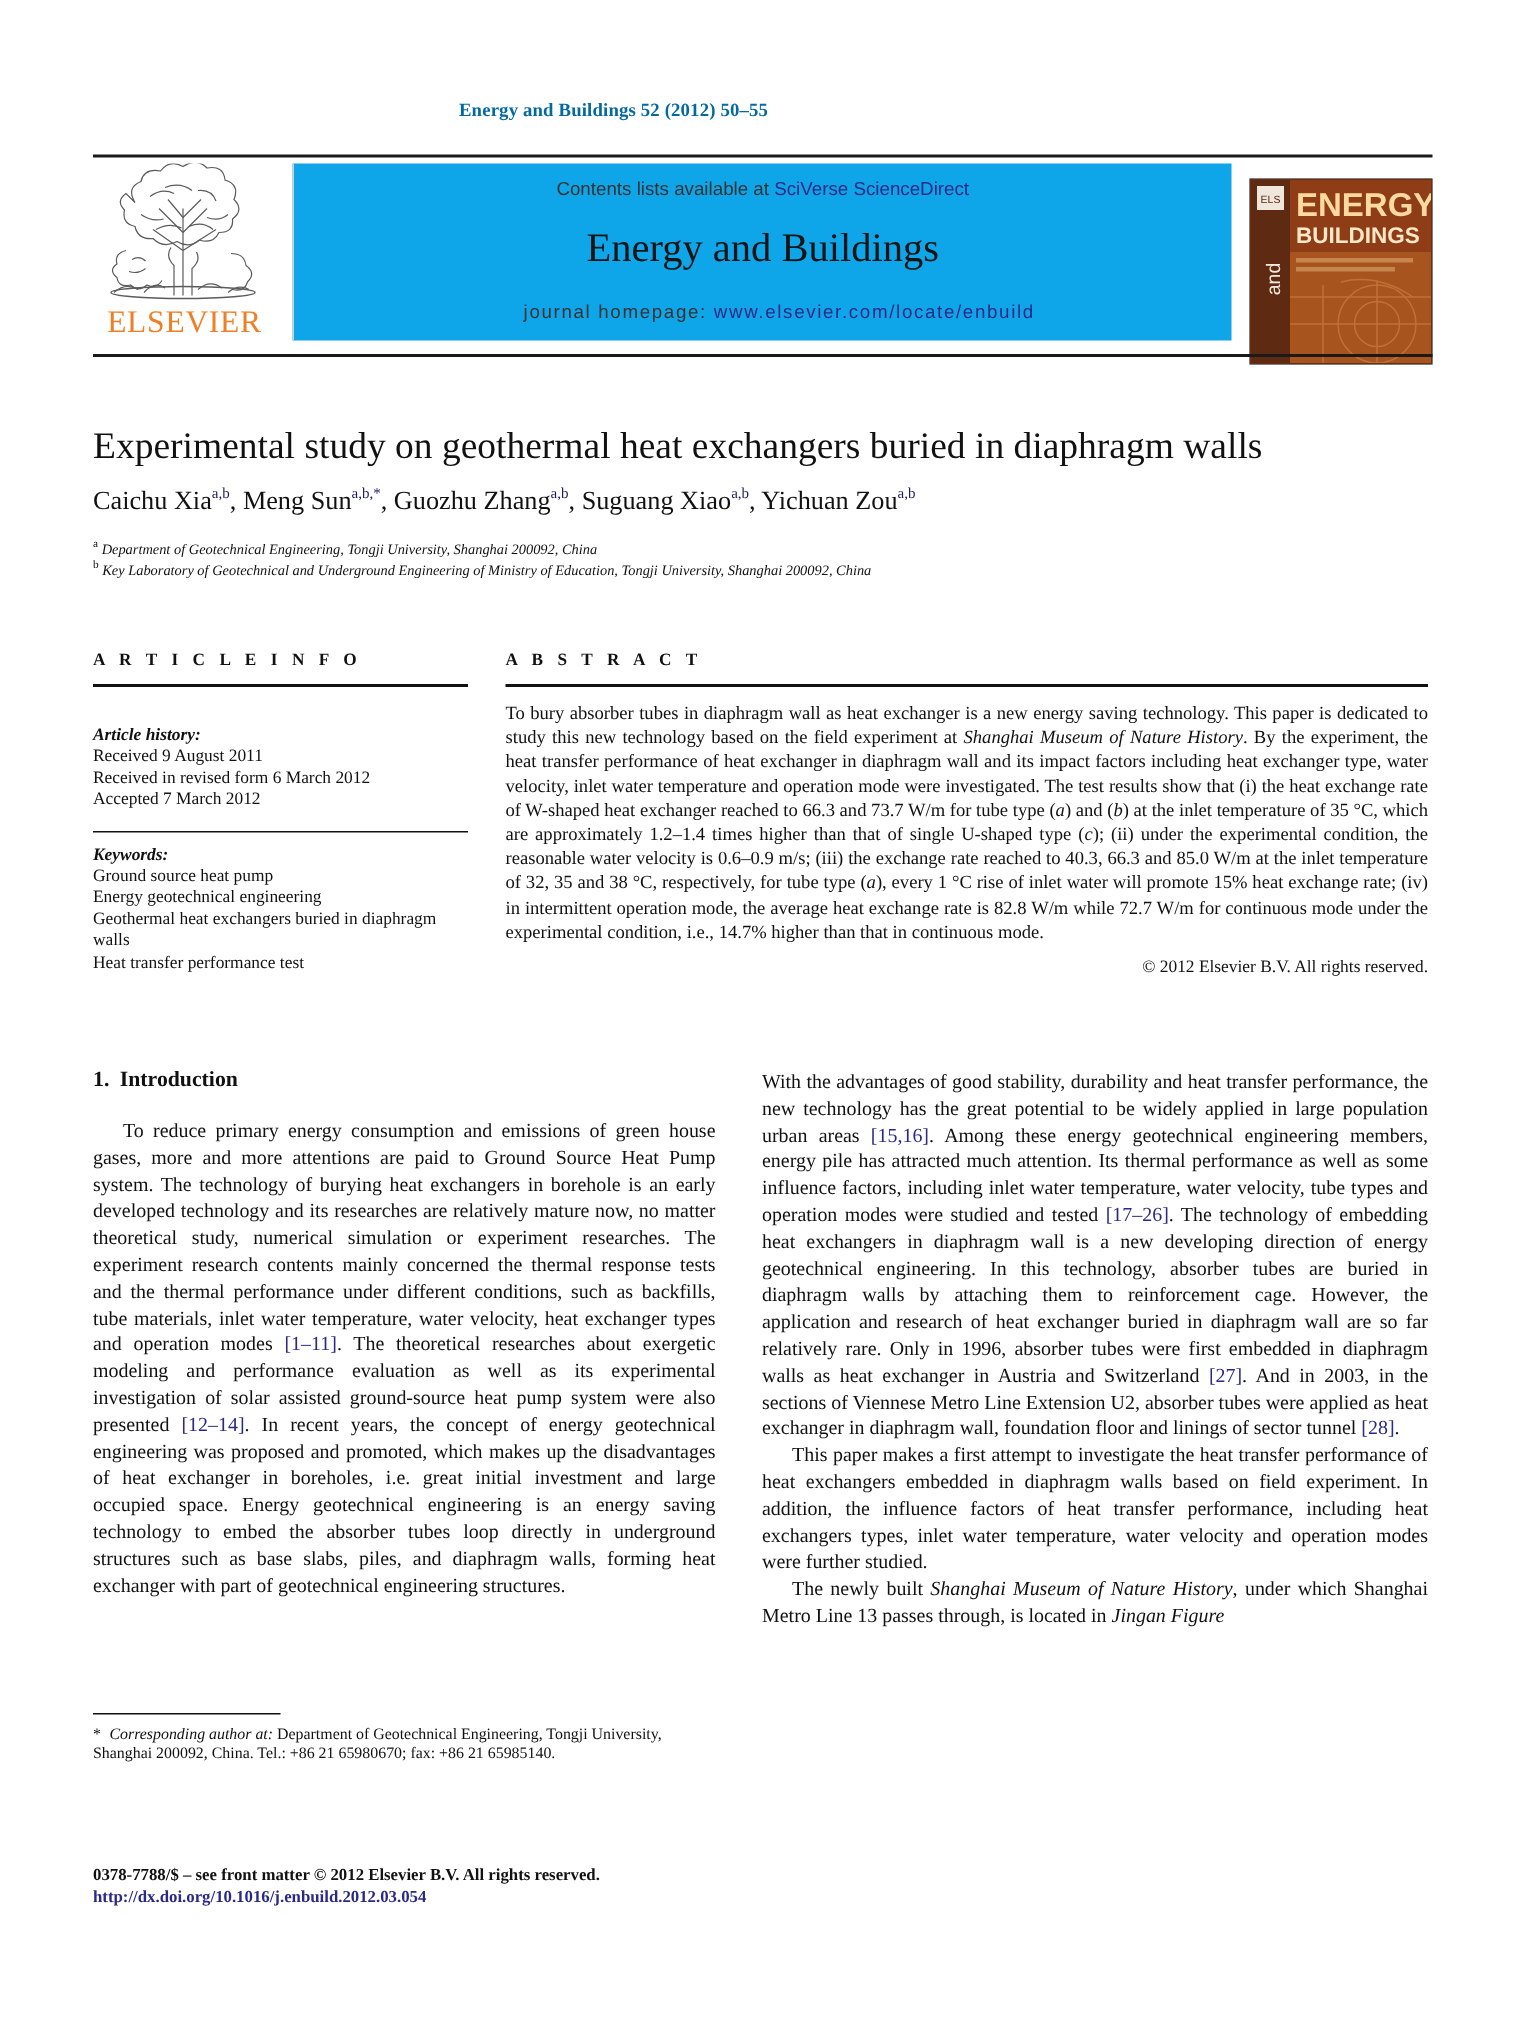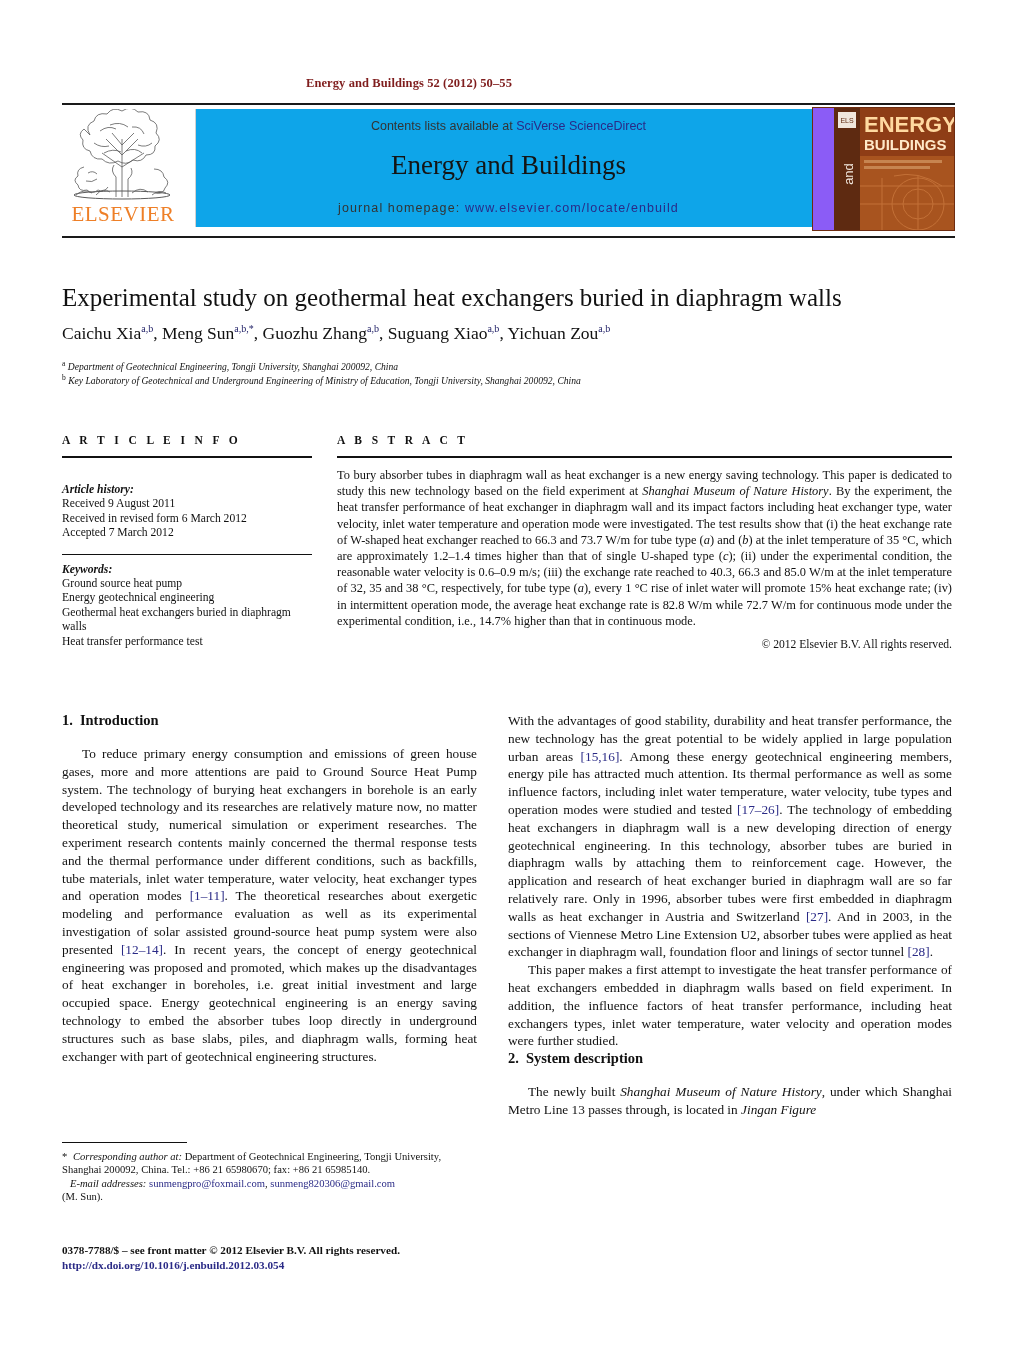--- a/index.html
+++ b/index.html
@@ -18,27 +18,27 @@
   .page {
     position: absolute;
     left: 0; top: 0;
     width: 1020px;
     height: 1351px;
   }
 
   
   .running-head {
     position: absolute;
-    left: 0; top: 76px;
+    left: 0; top: 66px;
     width: 818px;
     text-align: center;
     font-family: "Liberation Serif", serif;
     font-weight: bold;
     font-size: 12.5px;
-    color: #7f1d1d;
+    color: #0369a1;
     letter-spacing: .1px;
   }
 
   
   .rule-top {
     position: absolute;
     left: 62px; top: 103px;
     width: 893px;
     height: 2px;
     background: #1a1a1a;
@@ -103,33 +103,33 @@
   }
   .banner-line3 {
     position: absolute;
     left: 0; top: 92px;
     width: 625px;
     text-align: center;
     font-family: "Liberation Sans", sans-serif;
     font-size: 12.5px;
     color: #333333;
     letter-spacing: 1.1px;
+    padding-left: 11px;
   }
   .banner-line3 .url {
     color: #2a2a86;
   }
   .cover-thumb {
     position: absolute;
-    right: 0; top: 0;
+    right: 0; top: 12px;
     width: 120px;
     height: 122px;
-    background: #8b5cf6;
+    background: #0ea5e9;
     border: 1px solid #6e2c10;
     overflow: hidden;
-    padding-left: 21px;
   }
   .rule-bottom {
     position: absolute;
     left: 62px; top: 236px;
     width: 893px;
     height: 2px;
     background: #1a1a1a;
   }
 
   
@@ -410,35 +410,26 @@
   <div class="body-left">
     <h2 class="heading">
       <span class="num">1.</span><span>Introduction</span>
     </h2>
     <p class="para">To reduce primary energy consumption and emissions of green house gases, more and more attentions are paid to Ground Source Heat Pump system. The technology of burying heat exchangers in borehole is an early developed technology and its researches are relatively mature now, no matter theoretical study, numerical simulation or experiment researches. The experiment research contents mainly concerned the thermal response tests and the thermal performance under different conditions, such as backfills, tube materials, inlet water temperature, water velocity, heat exchanger types and operation modes <span class="ref">[1–11]</span>. The theoretical researches about exergetic modeling and performance evaluation as well as its experimental investigation of solar assisted ground-source heat pump system were also presented <span class="ref">[12–14]</span>. In recent years, the concept of energy geotechnical engineering was proposed and promoted, which makes up the disadvantages of heat exchanger in boreholes, i.e. great initial investment and large occupied space. Energy geotechnical engineering is an energy saving technology to embed the absorber tubes loop directly in underground structures such as base slabs, piles, and diaphragm walls, forming heat exchanger with part of geotechnical engineering structures.</p>
   </div>
 
   <div class="body-right">
     <p class="para noindent">With the advantages of good stability, durability and heat transfer performance, the new technology has the great potential to be widely applied in large population urban areas <span class="ref">[15,16]</span>. Among these energy geotechnical engineering members, energy pile has attracted much attention. Its thermal performance as well as some influence factors, including inlet water temperature, water velocity, tube types and operation modes were studied and tested <span class="ref">[17–26]</span>. The technology of embedding heat exchangers in diaphragm wall is a new developing direction of energy geotechnical engineering. In this technology, absorber tubes are buried in diaphragm walls by attaching them to reinforcement cage. However, the application and research of heat exchanger buried in diaphragm wall are so far relatively rare. Only in 1996, absorber tubes were first embedded in diaphragm walls as heat exchanger in Austria and Switzerland <span class="ref">[27]</span>. And in 2003, in the sections of Viennese Metro Line Extension U2, absorber tubes were applied as heat exchanger in diaphragm wall, foundation floor and linings of sector tunnel <span class="ref">[28]</span>.</p>
     <p class="para">This paper makes a first attempt to investigate the heat transfer performance of heat exchangers embedded in diaphragm walls based on field experiment. In addition, the influence factors of heat transfer performance, including heat exchangers types, inlet water temperature, water velocity and operation modes were further studied.</p>
-    <h2 class="heading gap-before-head">
-      <span class="num">2.</span><span>System description</span>
-    </h2>
     <p class="para">The newly built <i>Shanghai Museum of Nature History</i>, under which Shanghai Metro Line 13 passes through, is located in <i>Jingan Figure</i></p>
   </div>
 
   <div class="footnotes">
     <div class="fn-rule"></div>
     <div class="fn-text"><span class="star">*</span> <i>Corresponding author at:</i> Department of Geotechnical Engineering, Tongji University, Shanghai 200092, China. Tel.: +86 21 65980670; fax: +86 21 65985140.</div>
-    <div class="fn-text">
-      &nbsp;&nbsp;&nbsp;<span class="fn-email-lbl">E-mail addresses:</span>
-      <span class="mail">sunmengpro@foxmail.com</span>,
-      <span class="mail">sunmeng820306@gmail.com</span>
-      <div>(M. Sun).</div>
-    </div>
   </div>
 
   <div class="imprint">
     <div>0378-7788/$ – see front matter © 2012 Elsevier B.V. All rights reserved.</div>
     <div class="doi">http://dx.doi.org/10.1016/j.enbuild.2012.03.054</div>
   </div>
 
 </div>
 
 </body></html>

